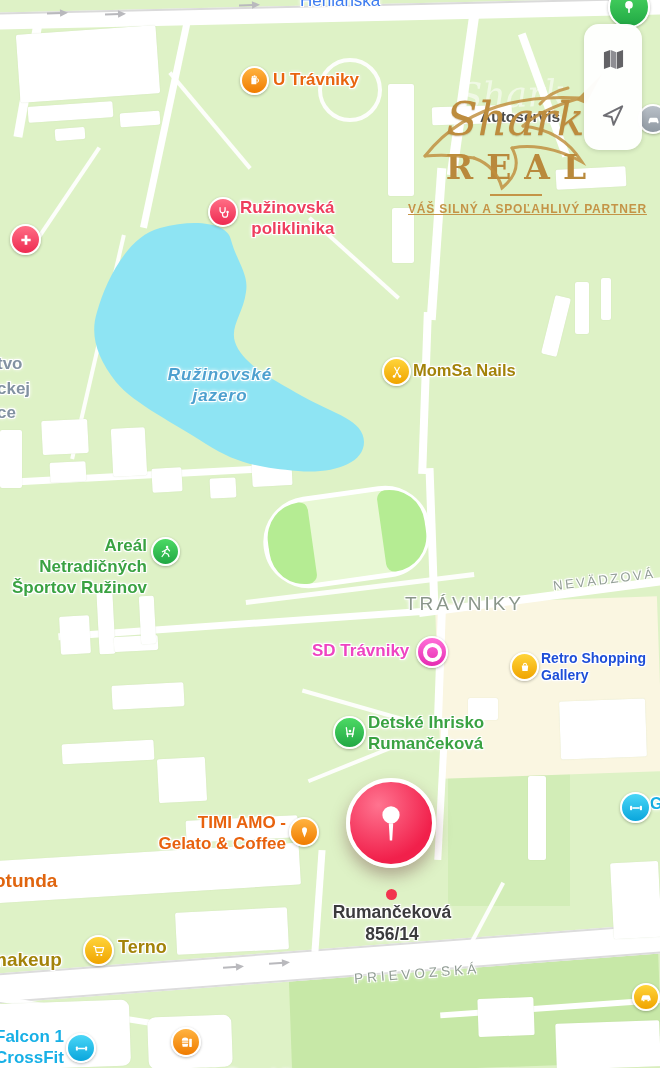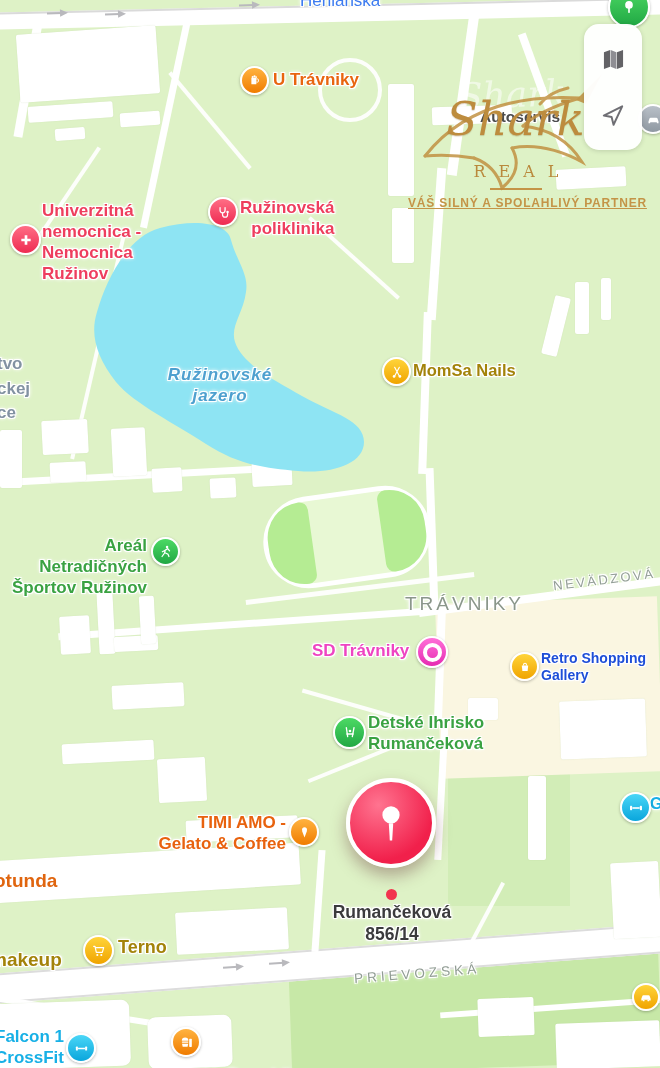--- a/index.html
+++ b/index.html
@@ -39,22 +39,22 @@
   #pin-dot{position:absolute;left:386px;top:889px;width:11px;height:11px;border-radius:50%;
        background:#f2344f;z-index:30;}
   
   #panel{position:absolute;left:584px;top:24px;width:58px;height:126px;background:rgba(255,255,255,.97);
        border-radius:15px;box-shadow:0 1px 5px rgba(0,0,0,.15);z-index:40;display:flex;flex-direction:column;
        align-items:center;justify-content:space-around;padding:8px 0;box-sizing:border-box;}
   
   #watermark{position:absolute;left:408px;top:92px;width:215px;z-index:20;text-align:center;pointer-events:none;}
   #wm-script{font-family:"DejaVu Serif",serif;font-style:italic;font-size:46px;color:#bd8c3e;
        position:relative;z-index:2;text-shadow:0 1px 1px rgba(120,80,20,.25);}
-  #wm-brand{font-family:"DejaVu Serif",serif;font-size:16px;font-weight:400;color:#b9893c;
-       letter-spacing:13px;margin:16px 0 0 14px;}
+  #wm-brand{font-family:"DejaVu Serif",serif;font-size:33px;font-weight:700;color:#b9893c;
+       letter-spacing:13px;margin:2px 0 0 14px;}
   #wm-line{width:52px;height:2px;background:#c49447;margin:7px auto 6px;}
   #wm-tag{font-size:12px;color:#c49447;letter-spacing:.8px;font-weight:600;white-space:nowrap;text-decoration:underline;}
   #wm-ghost{position:absolute;left:458px;top:74px;font-family:"DejaVu Serif",serif;font-style:italic;
        font-size:36px;color:rgba(255,255,255,.55);z-index:19;transform:rotate(-2deg);}
   #wm-shark{position:absolute;left:-18px;top:-28px;z-index:1;opacity:.9;}
 </style>
 </head>
 <body>
 
 <div id="screen">
@@ -188,24 +188,20 @@
         <path d="M4 15l1.6-4.5A2 2 0 0 1 7.5 9h9a2 2 0 0 1 1.9 1.5L20 15v3h-2.2l-.8-1.5H7l-.8 1.5H4z"></path>
       </svg>
   </div>
   <div class="lbl" style="left:480px;top:107px;font-size:15.5px;color:#4b4b4d;font-weight:700;z-index:15;">Autoservis</div>
 
   <div class="poi red" style="left:10px;top:224px;width:27px;height:27px;">
     <svg width="16" height="16" viewBox="0 0 24 24">
         <path d="M10 5h4v5h5v4h-5v5h-4v-5H5v-4h5z" fill="#fff"></path>
       </svg>
   </div>
-  <div class="lbl" style="left:42px;top:200px;width:150px;font-size:17px;color:#ee3e5e;">Univerzitná
-nemocnica -
-Nemocnica
-Ružinov</div>
 
   <div class="poi red" style="left:208px;top:197px;width:26px;height:26px;">
     <svg width="15" height="15" viewBox="0 0 24 24" fill="none" stroke="#fff" stroke-width="2" stroke-linecap="round">
         <path d="M6.5 4v4.5a4 4 0 0 0 8 0V4"></path>
         <path d="M10.5 12.5v3a4 4 0 0 0 8 0v-2"></path>
         <circle cx="18.5" cy="11" r="2" fill="#fff" stroke="none"></circle>
       </svg>
   </div>
   <div class="lbl" style="left:240px;top:197px;font-size:17px;color:#ee3e5e;text-align:right;">Ružinovská
 poliklinika</div>

